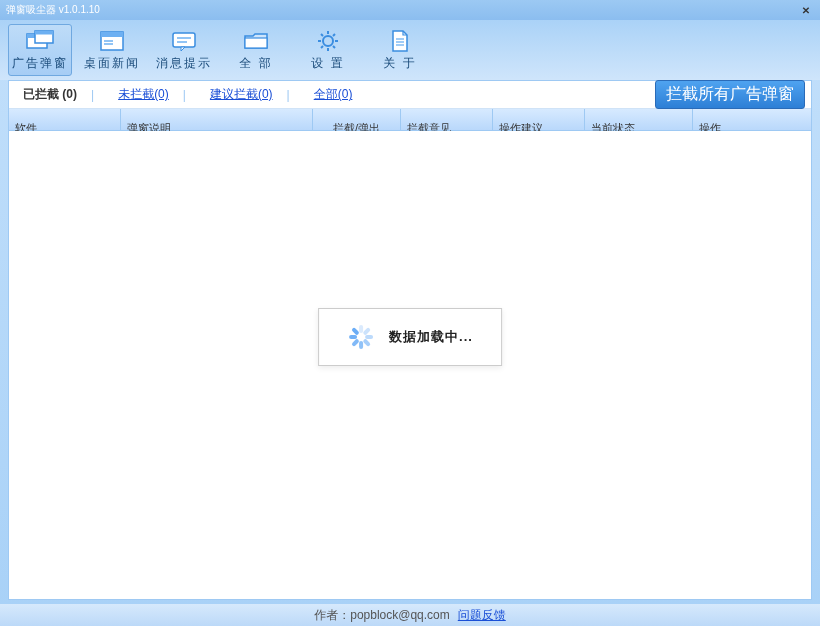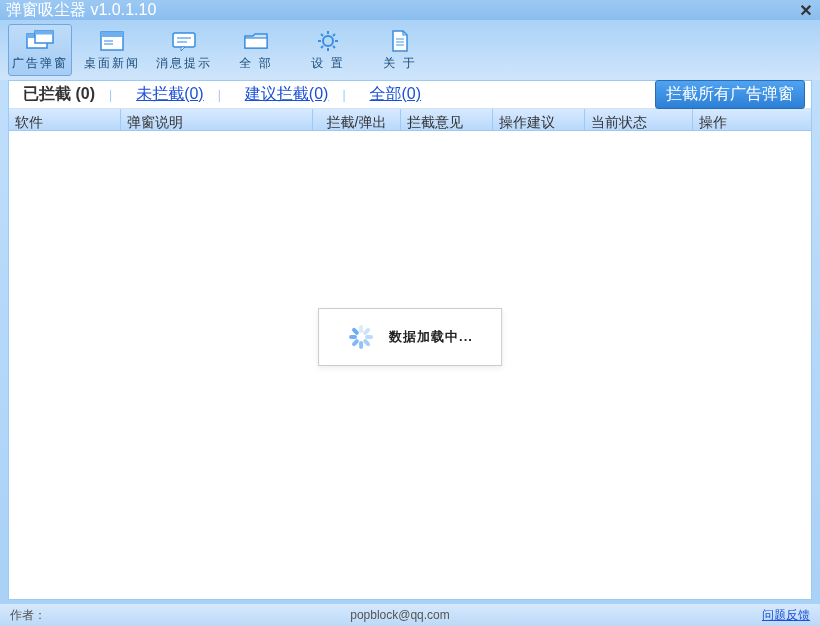--- a/index.html
+++ b/index.html
@@ -1,52 +1,52 @@
 <!DOCTYPE html>
 <html><head>
 <meta charset="utf-8">
 <style>
 * { margin: 0; padding: 0; box-sizing: border-box; }
 body { font-family: "Microsoft YaHei", "SimSun", sans-serif; font-size: 12px; background: #fff; }
 .window { width: 820px; height: 626px; background: linear-gradient(to bottom, #c3e0fb, #a8d1f7); display: flex; flex-direction: column; }
-.titlebar { height: 20px; display: flex; align-items: center; padding: 0 6px; color: #fff; font-size: 16px; background: linear-gradient(to bottom, #9cc9f3, #8bbdef); }
+.titlebar { height: 20px; display: flex; align-items: center; padding: 0 6px; color: #fff; font-size: 10px; background: linear-gradient(to bottom, #9cc9f3, #8bbdef); }
 .titlebar .title { flex: 1; }
 .titlebar .close { width: 16px; text-align: center; cursor: pointer; color: #333; font-weight: bold; }
 .toolbar { height: 60px; display: flex; padding: 4px 8px; gap: 8px; background: linear-gradient(to bottom, #aad2f7, #cfe5fb); }
 .toolbtn { width: 64px; display: flex; flex-direction: column; align-items: center; justify-content: center; cursor: pointer; border-radius: 3px; padding: 0; }
 .toolbtn.active { background: linear-gradient(to bottom, #bedcf8, #a6cdf5); border: 1px solid #6fa8e0; }
 .toolbtn .ticon { width: 28px; height: 24px; display: flex; align-items: center; justify-content: center; }
 .toolbtn .tlabel { font-size: 12px; color: #1a4b7a; margin-top: 2px; letter-spacing: 2px; }
 .content { flex: 1; margin: 0 8px 4px 8px; background: #fff; border: 1px solid #9ec9f3; display: flex; flex-direction: column; }
 .tabsrow { height: 28px; display: flex; align-items: center; padding: 0 6px; border-bottom: 1px solid #d0e3f7; }
-.tab { padding: 0 8px; font-size: 16px; }
+.tab { padding: 0 8px; font-size: 12px; }
 .tab.active { color: #333; font-weight: bold; }
 .tab.link { color: #1a4fd6; text-decoration: underline; cursor: pointer; margin-left: 10px; text-align: center; }
 .sep { color: #9ec9f3; margin: 0 6px; }
 .spacer { flex: 1; }
 .blockbtn { background: linear-gradient(to bottom, #4fa3f0, #2d7fd6); color: #fff; border: 1px solid #2a6bb8; border-radius: 3px; padding: 3px 10px; cursor: pointer; font-size: 16px; }
 .header-row { height: 22px; display: flex; background: linear-gradient(to bottom, #d7eaff, #b9d8fb); border-bottom: 1px solid #9ec9f3; }
-.header-row .col { border-right: 1px solid #9ec9f3; padding: 5px 6px; color: #333; font-size: 14px; }
+.header-row .col { border-right: 1px solid #9ec9f3; padding: 12px 6px; color: #333; font-size: 11px; }
 .col.c1 { width: 112px; } .col.c2 { width: 192px; } .col.c3 { width: 88px; text-align: center; }
 .col.c4 { width: 92px; } .col.c5 { width: 92px; } .col.c6 { width: 108px; }
 .col.c7 { flex: 1; border-right: none; }
 .grid-body { flex: 1; position: relative; background: #fff; }
 .loading-box { position: absolute; top: 44%; left: 50%; transform: translate(-50%, -50%); background: #fff; border: 1px solid #ccc; padding: 14px 28px; display: flex; align-items: center; gap: 14px; box-shadow: 0 2px 6px rgba(0,0,0,0.08); }
 .spinner { width: 28px; height: 28px; position: relative; }
 .spinner .blade { position: absolute; left: 12px; top: 2px; width: 4px; height: 8px; background: #6badf6; border-radius: 2px; transform-origin: 2px 12px; }
 .spinner .blade.b1 { transform: rotate(0deg); opacity: .25; }
 .spinner .blade.b2 { transform: rotate(45deg); opacity: .35; }
 .spinner .blade.b3 { transform: rotate(90deg); opacity: .45; }
 .spinner .blade.b4 { transform: rotate(135deg); opacity: .6; }
 .spinner .blade.b5 { transform: rotate(180deg); opacity: .75; }
 .spinner .blade.b6 { transform: rotate(225deg); opacity: .85; }
 .spinner .blade.b7 { transform: rotate(270deg); opacity: .95; }
 .spinner .blade.b8 { transform: rotate(315deg); opacity: 1; }
 .loading-text { font-weight: bold; color: #222; letter-spacing: 1px; font-size: 13px; }
-.footer { height: 22px; display: flex; align-items: center; justify-content: space-between; padding: 0 10px; font-size: 12px; color: #555; background: linear-gradient(to bottom, #d6e9fc, #bcd9f8); }
+.footer { height: 22px; display: flex; align-items: center; justify-content: center; padding: 0 10px; font-size: 12px; color: #555; background: linear-gradient(to bottom, #d6e9fc, #bcd9f8); }
 .footer .flink { color: #1a4fd6; text-decoration: underline; margin-left: 8px; cursor: pointer; }
 svg { display: block; }
 </style>
 </head>
 <body>
 
 <div class="window">
   <div class="titlebar">
     <span class="title">弹窗吸尘器  v1.0.1.10</span>
     <span class="close">✕</span>

